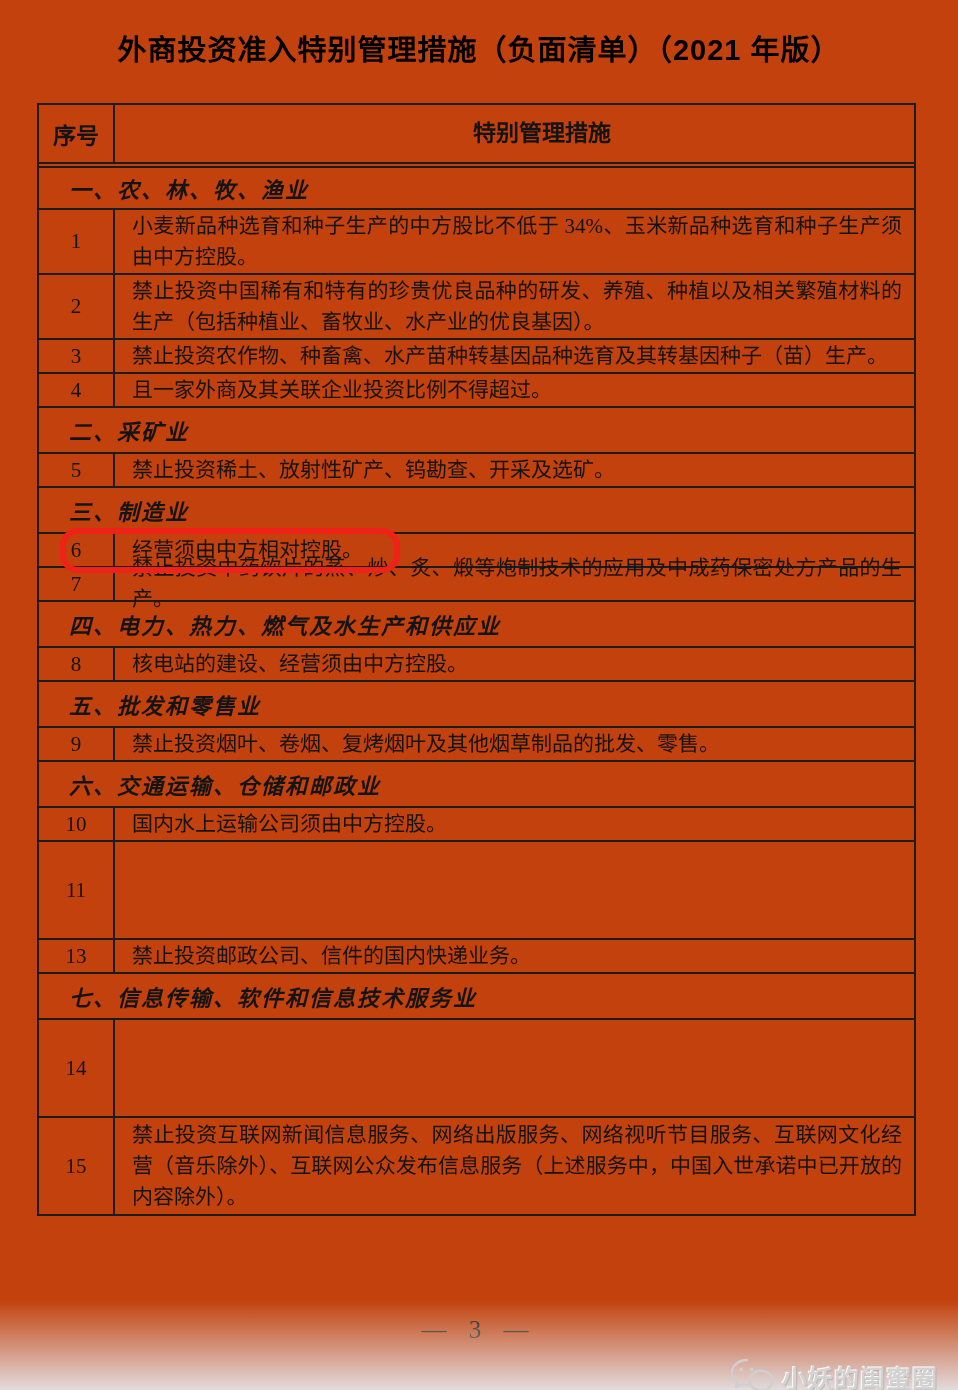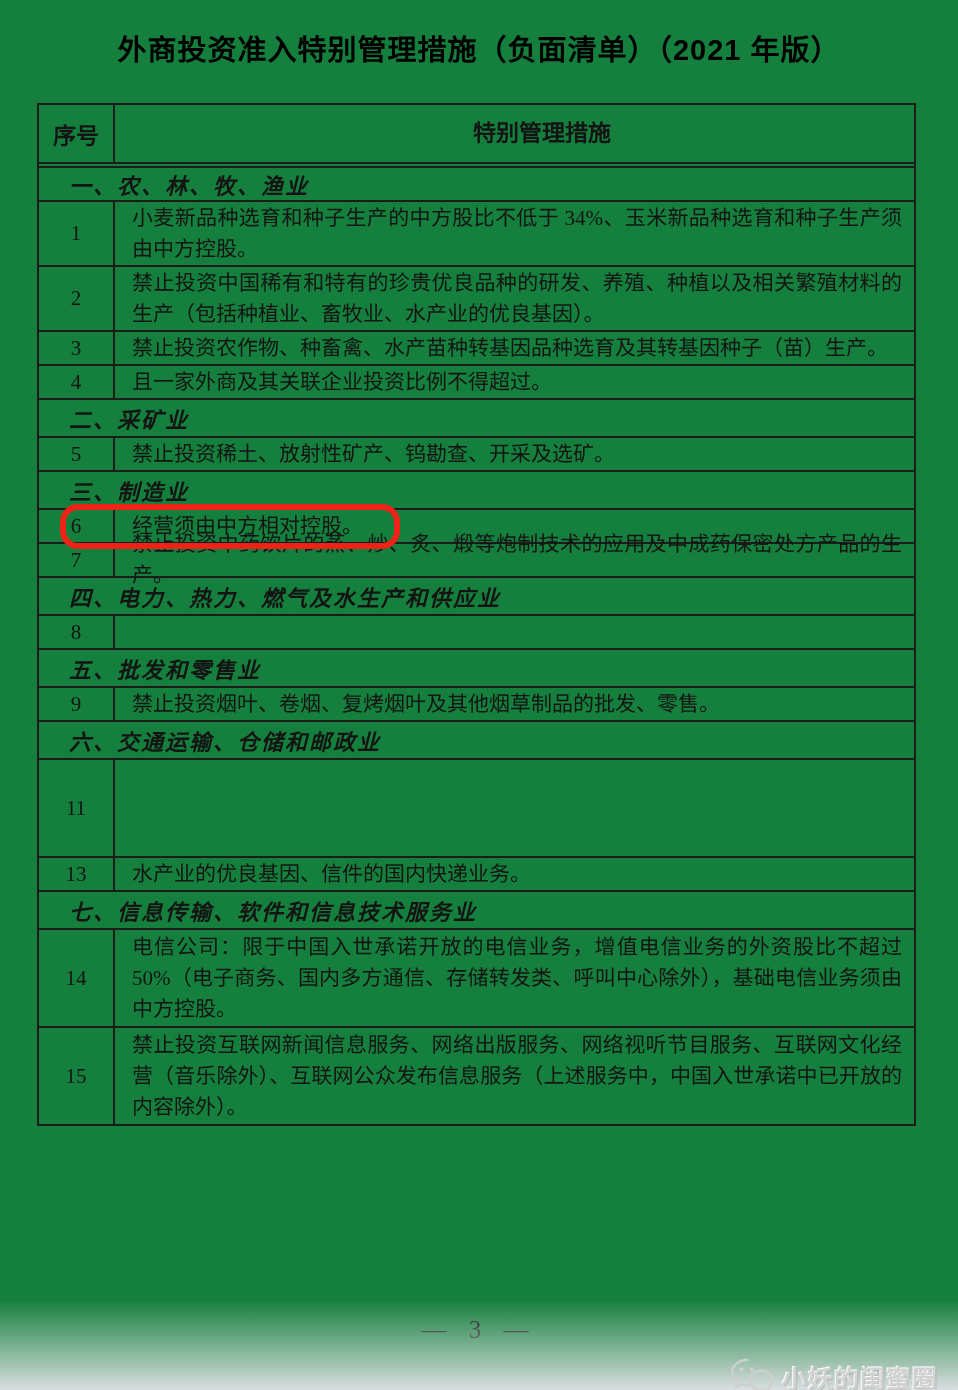--- a/index.html
+++ b/index.html
@@ -7,21 +7,21 @@
     --border:#1c1c1c;
     --serif:"Liberation Serif","DejaVu Serif",serif;
     --sans:"Liberation Sans","DejaVu Sans",sans-serif;
   }
   *{margin:0;padding:0;box-sizing:border-box;}
   html,body{background:#fff;}
   body{font-family:var(--serif);color:var(--ink);}
   .page{
     position:relative;
     width:958px;height:1390px;
-    background:#15803d;
+    background:#c2410c;
     overflow:hidden;
   }
   .page::after{ 
     content:"";
     position:absolute;left:0;right:0;bottom:0;height:90px;
     background:linear-gradient(180deg, rgba(232,232,236,0) 0%, rgba(228,228,233,0.95) 100%);
     pointer-events:none;
   }
   .doc-title{
     position:absolute;top:26px;left:0;right:0;
@@ -34,21 +34,21 @@
   
   .nl-table{
     position:absolute;
     left:37px;top:103px;width:879px;
     border:2px solid var(--border);
   }
   .row{display:flex;align-items:stretch;border-top:2px solid var(--border);}
   .row:first-child{border-top:none;gap:24px;}
   .row.dbl{border-top:6px double var(--border);}
   .row.hdr{height:57px;}
-  .row.sec{height:38px;}
+  .row.sec{height:46px;}
   .row.h1{height:34px;}
   .row.h2{height:65px;}
   .row.h3{height:98px;}
   .cell-no{
     width:76px;flex:0 0 76px;
     border-right:2px solid var(--border);
     display:flex;align-items:center;justify-content:center;
     font-size:21px;
   }
   .cell-text{
@@ -156,53 +156,57 @@
       <div class="cell-no">7</div>
       <div class="cell-text">禁止投资中药饮片的蒸、炒、炙、煅等炮制技术的应用及中成药保密处方产品的生产。</div>
     </div>
 
     <div class="row sec">
       <div class="sec-label">四、电力、热力、燃气及水生产和供应业</div>
     </div>
 
     <div class="row item h1">
       <div class="cell-no">8</div>
+      <div class="cell-text">核电站的建设、经营须由中方控股。</div>
     </div>
 
     <div class="row sec">
       <div class="sec-label">五、批发和零售业</div>
     </div>
 
     <div class="row item h1">
       <div class="cell-no">9</div>
       <div class="cell-text">禁止投资烟叶、卷烟、复烤烟叶及其他烟草制品的批发、零售。</div>
     </div>
 
     <div class="row sec">
       <div class="sec-label">六、交通运输、仓储和邮政业</div>
     </div>
 
+    <div class="row item h1">
+      <div class="cell-no">10</div>
+      <div class="cell-text">国内水上运输公司须由中方控股。</div>
+    </div>
 
     <div class="row item h3">
       <div class="cell-no">11</div>
     </div>
 
 
     <div class="row item h1">
       <div class="cell-no">13</div>
-      <div class="cell-text">水产业的优良基因、信件的国内快递业务。</div>
+      <div class="cell-text">禁止投资邮政公司、信件的国内快递业务。</div>
     </div>
 
     <div class="row sec">
       <div class="sec-label">七、信息传输、软件和信息技术服务业</div>
     </div>
 
     <div class="row item h3">
       <div class="cell-no">14</div>
-      <div class="cell-text">电信公司：限于中国入世承诺开放的电信业务，增值电信业务的外资股比不超过 50%（电子商务、国内多方通信、存储转发类、呼叫中心除外），基础电信业务须由中方控股。</div>
     </div>
 
     <div class="row item h3">
       <div class="cell-no">15</div>
       <div class="cell-text">禁止投资互联网新闻信息服务、网络出版服务、网络视听节目服务、互联网文化经营（音乐除外）、互联网公众发布信息服务（上述服务中，中国入世承诺中已开放的内容除外）。</div>
     </div>
 
   </div>
 
   <div class="page-number">— 3 —</div>

